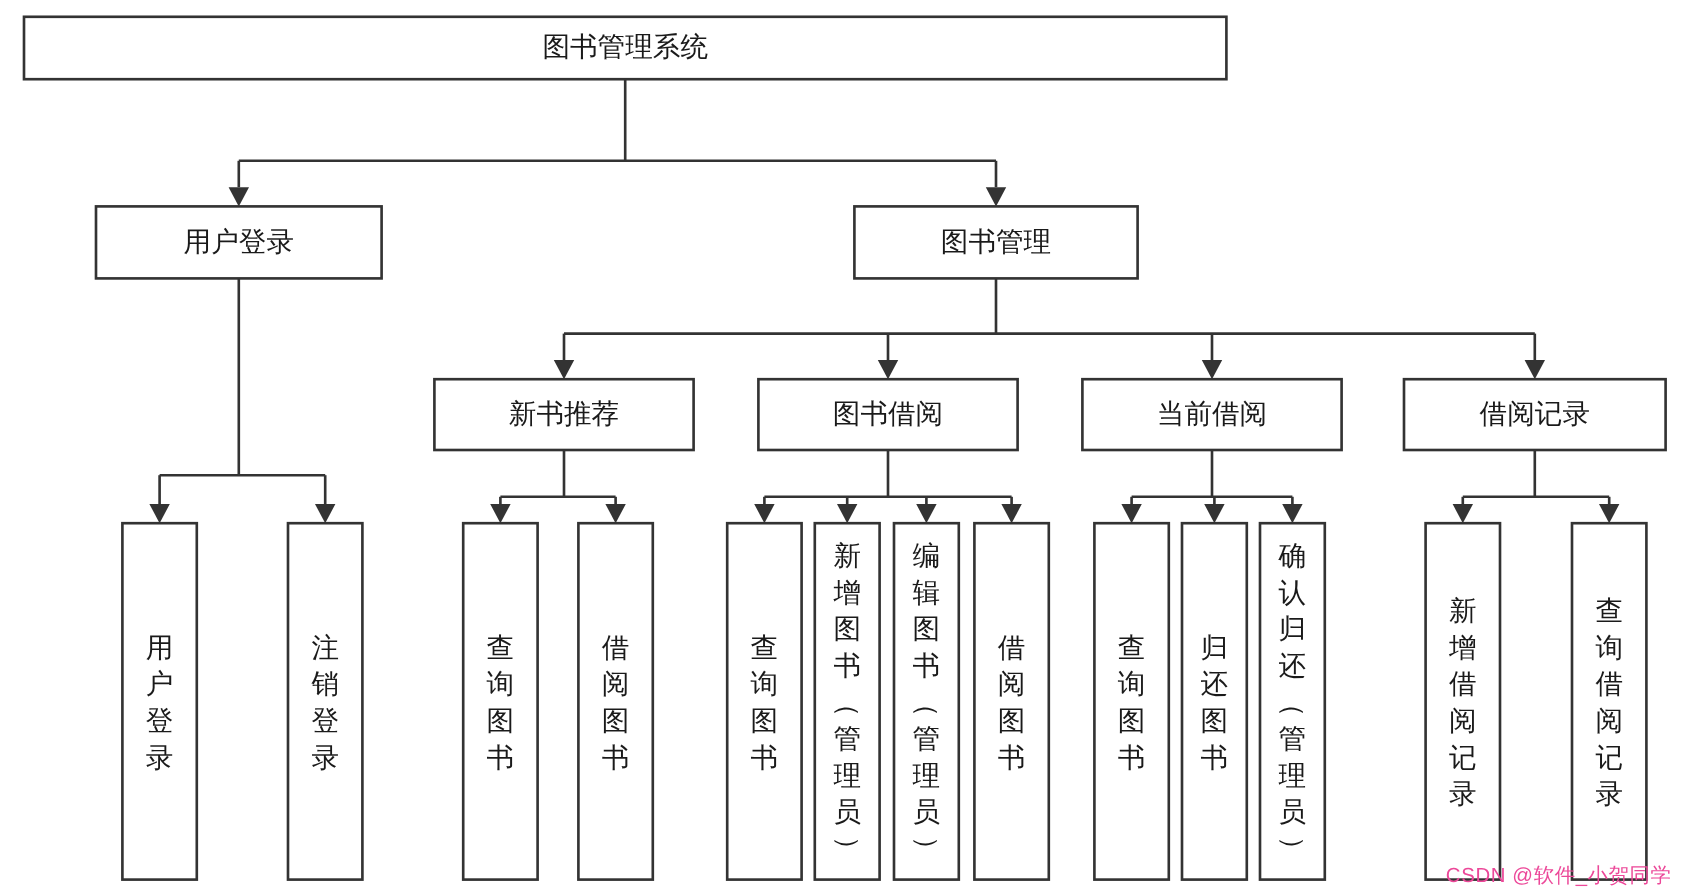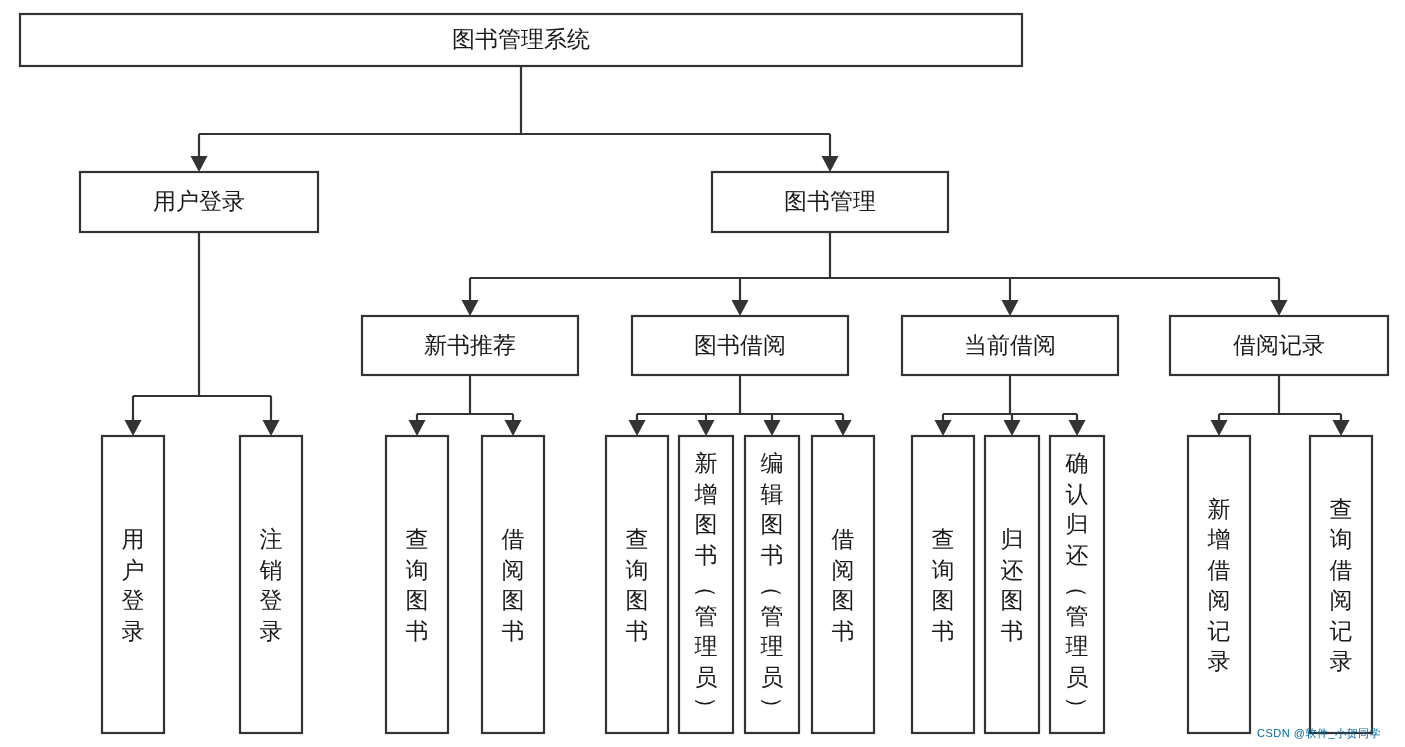--- a/index.html
+++ b/index.html
@@ -47,25 +47,25 @@
     dominant-baseline: middle;
   }
   .node-label-v {
     font-family: "Liberation Sans", "DejaVu Sans", sans-serif;
     font-size: 23px;
     fill: #1a1a1a;
     text-anchor: middle;
   }
   .watermark {
     position: absolute;
-    right: 24px;
+    right: 12px;
     bottom: 6px;
     font-family: "Liberation Sans", "DejaVu Sans", sans-serif;
-    font-size: 11px;
-    color: #0369a1;
+    font-size: 17px;
+    color: #ec4899;
     letter-spacing: 0.5px;
     white-space: nowrap;
     pointer-events: none;
   }
 </style>
 </head>
 <body>
 
 <div id="stage">
 

